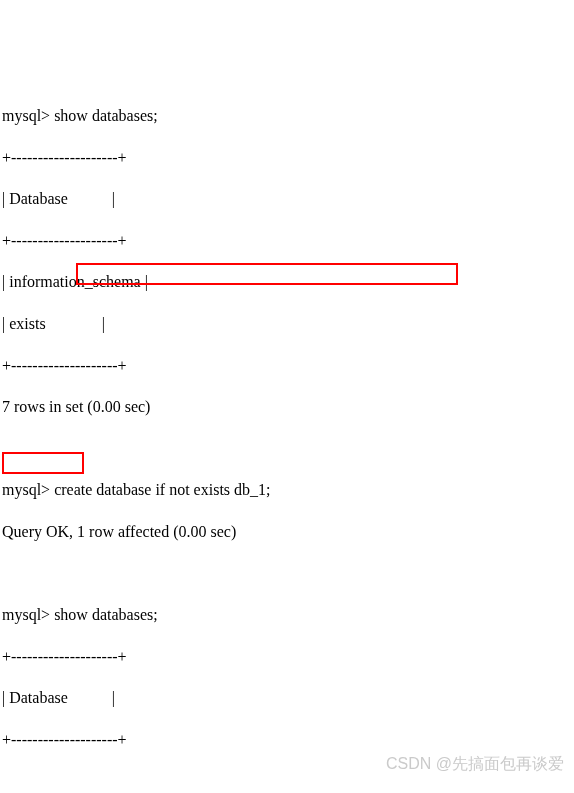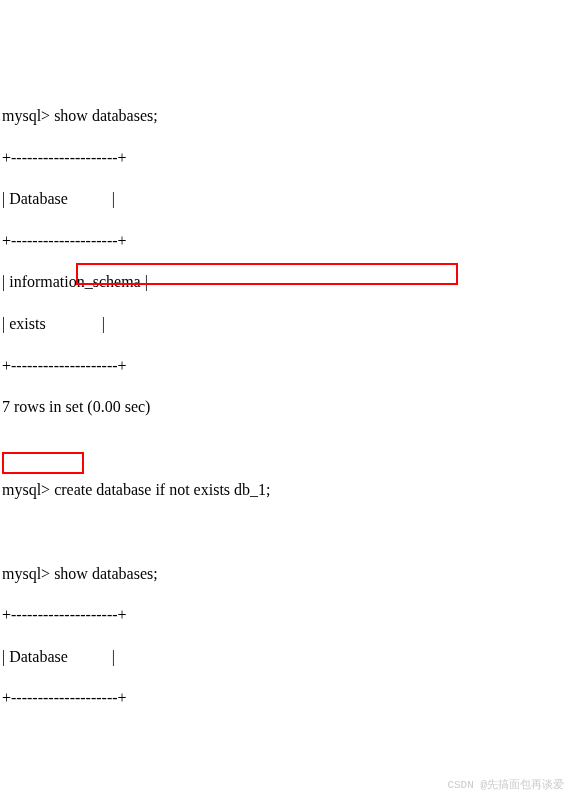--- a/index.html
+++ b/index.html
@@ -31,43 +31,44 @@
       border: 2px solid #ff0000;
       left: 2px;
       top: 452px;
       width: 82px;
       height: 22px;
       pointer-events: none;
     }
     .watermark {
       position: absolute;
       right: 10px;
-      bottom: 1px;
+      bottom: 18px;
       color: rgba(180, 180, 180, 0.7);
-      font-family: Liberation Mono, monospace;
-      font-size: 11px;
+      font-family: Liberation Sans, sans-serif;
+      font-size: 16px;
       pointer-events: none;
     }
   </style>
 </head>
 <body>
 
 
 
 <div>
 <span class="line"><span>mysql&gt; </span><span>show databases;</span></span>
 <span class="line">+--------------------+</span>
 <span class="line">| Database           |</span>
 <span class="line">+--------------------+</span>
 <span class="line">| information_schema |</span>
 <span class="line">| exists              |</span>
 <span class="line">+--------------------+</span>
 <span class="line">7 rows in set (0.00 sec)</span>
 <span class="line"> </span>
 <span class="line"><span>mysql&gt; </span><span>create database if not exists db_1;</span></span>
+<span class="line">Query OK, 1 row affected (0.00 sec)</span>
 <span class="line"> </span>
 <span class="line"><span>mysql&gt; </span><span>show databases;</span></span>
 <span class="line">+--------------------+</span>
 <span class="line">| Database           |</span>
 <span class="line">+--------------------+</span>
 
 
 
 
 

